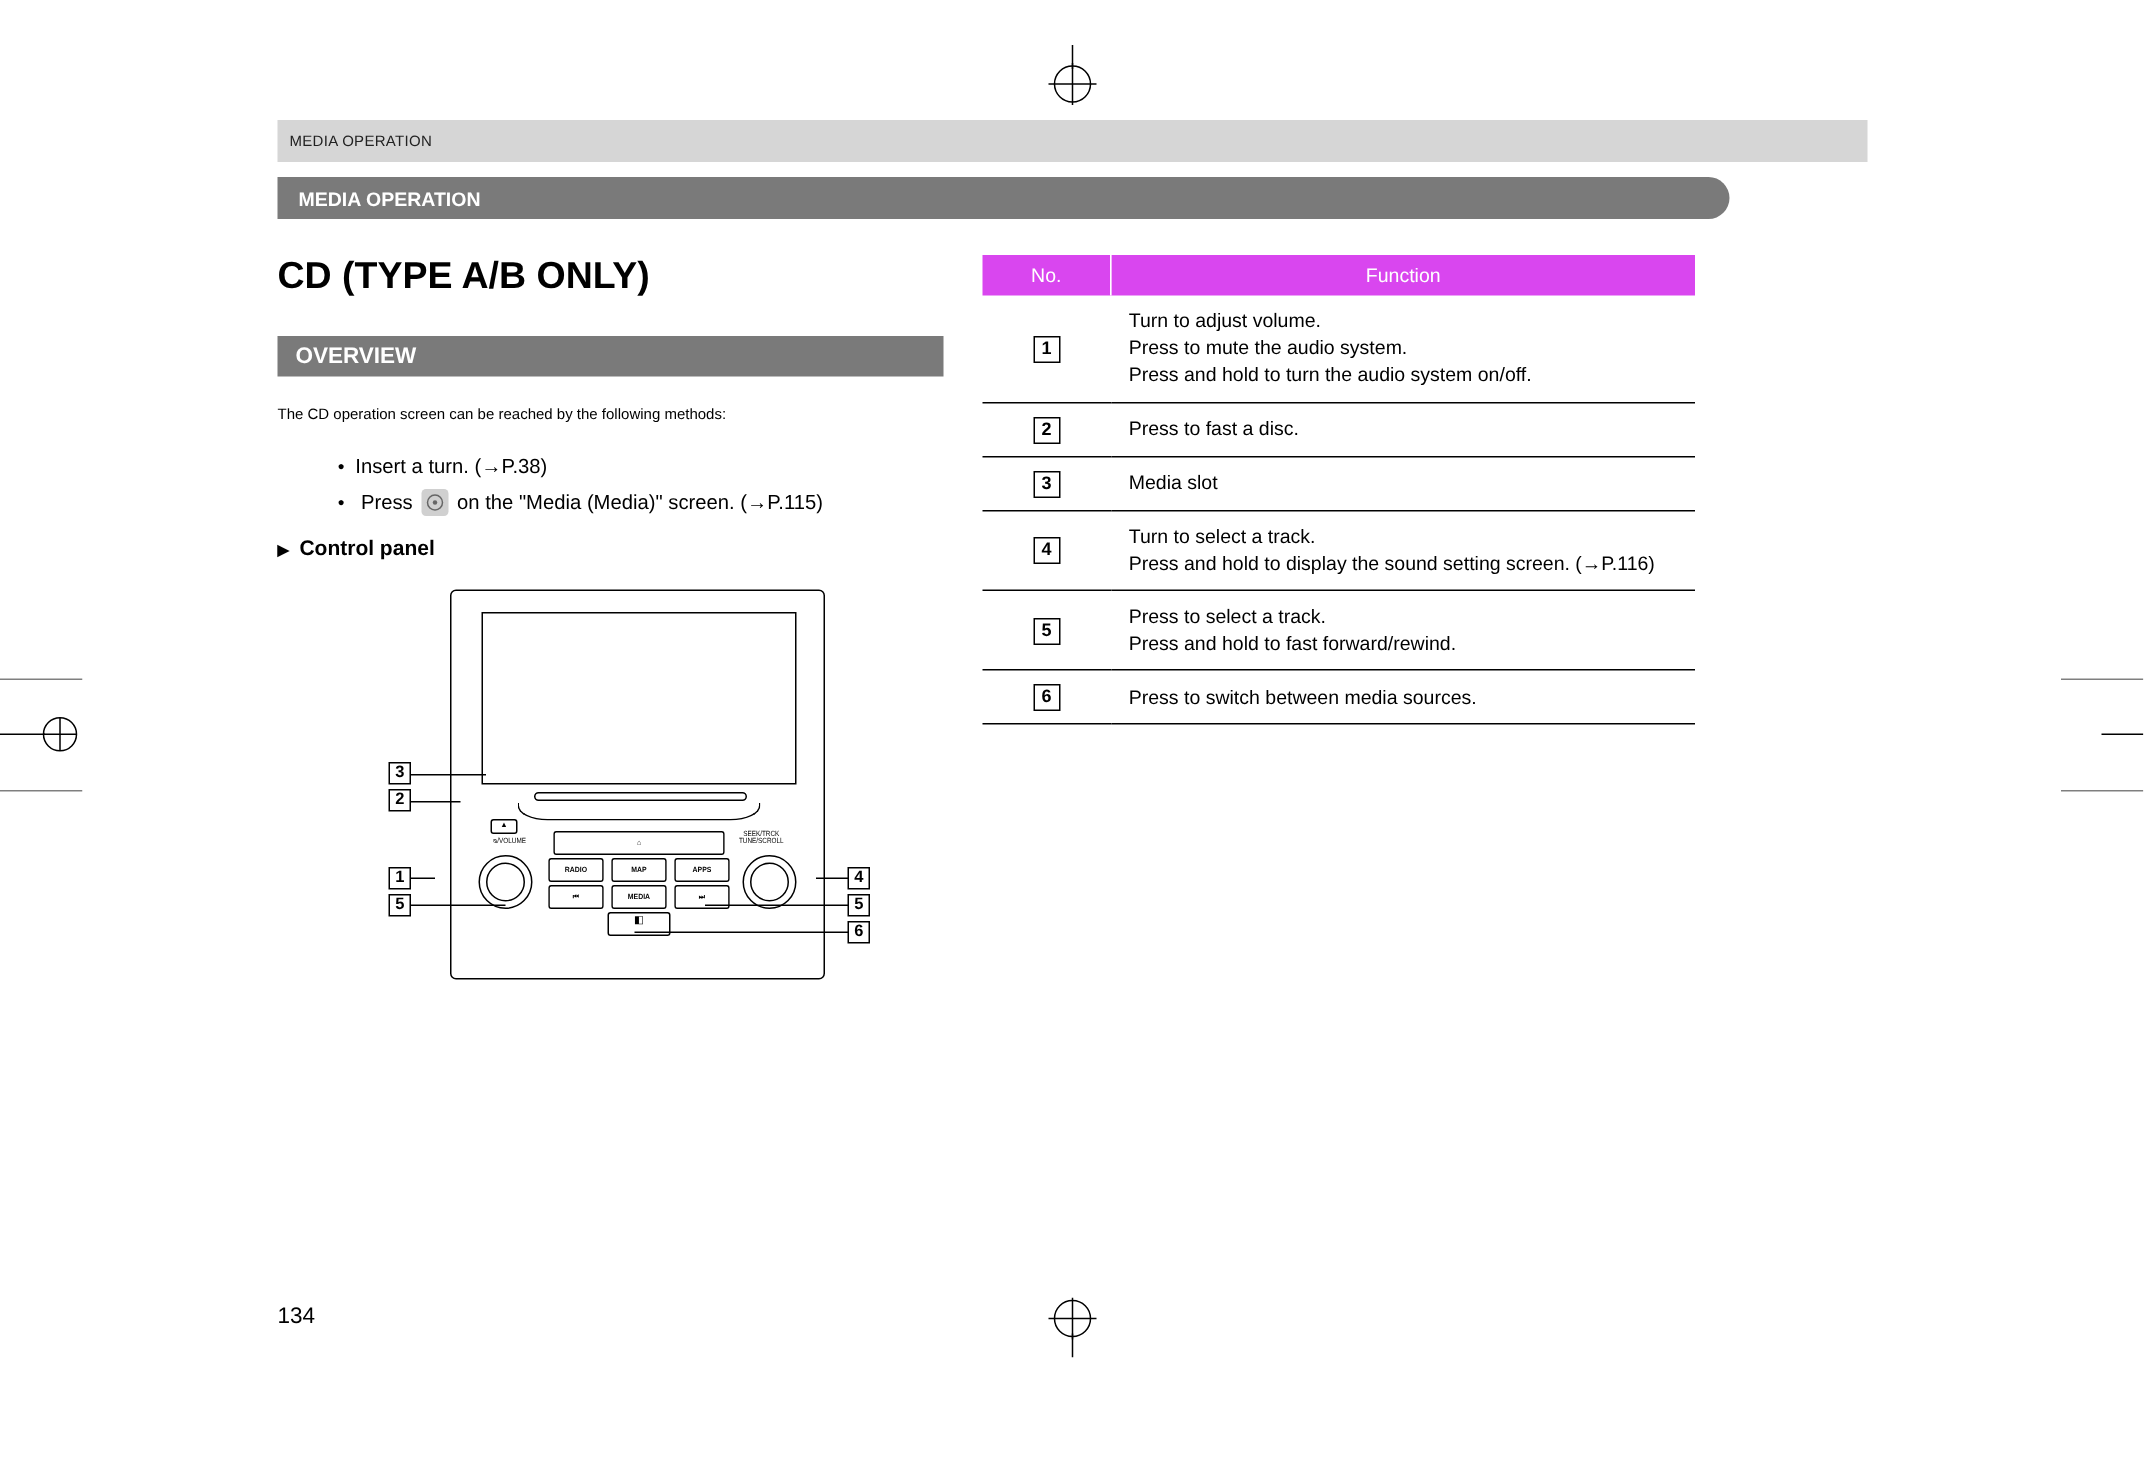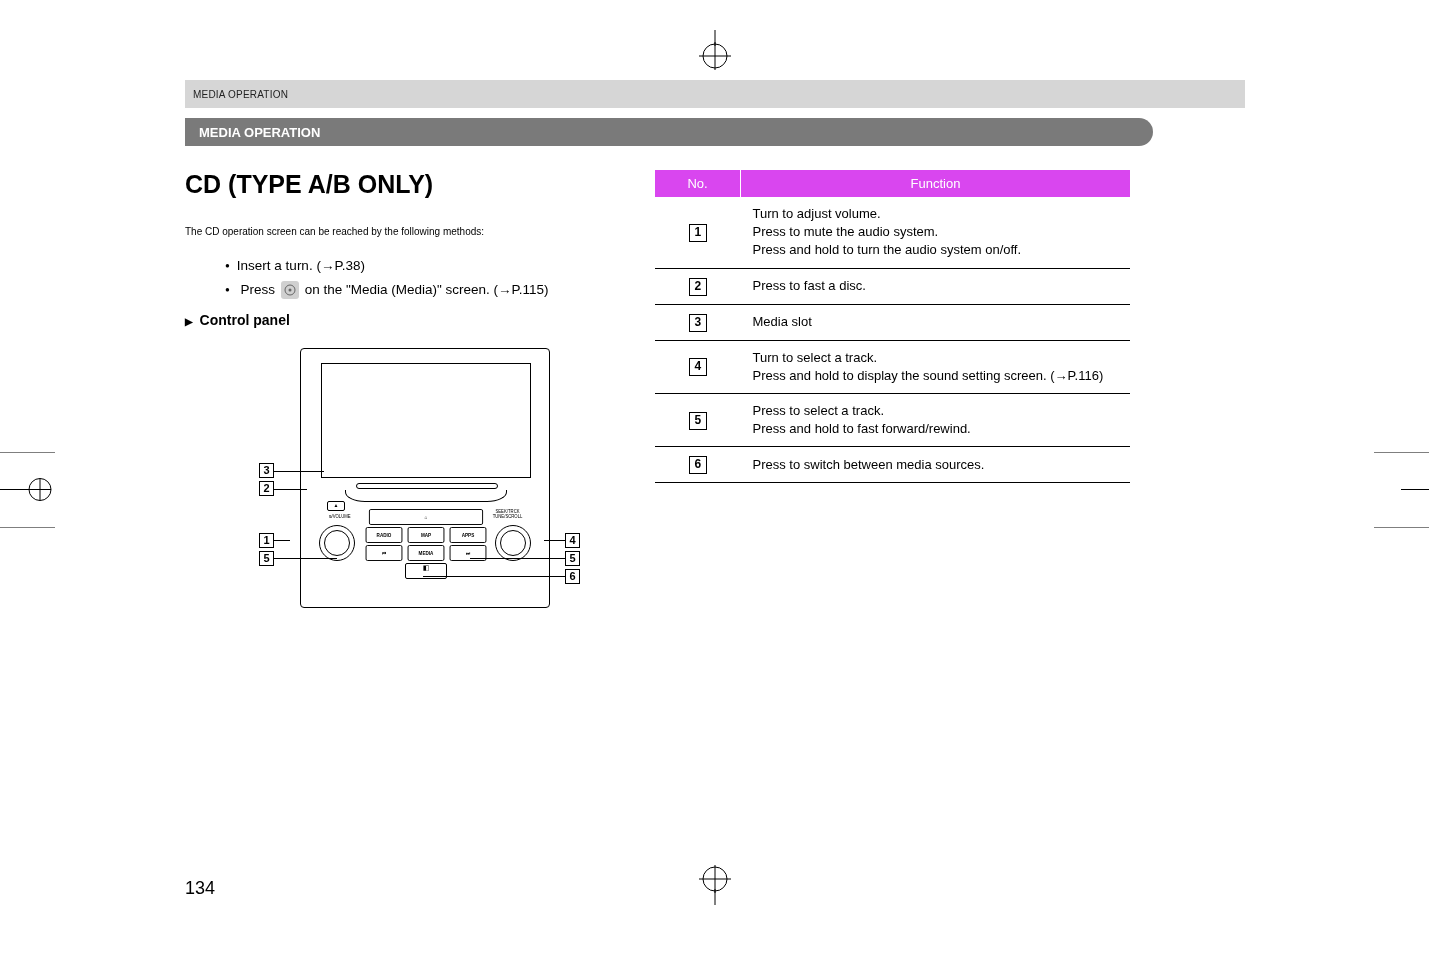--- a/index.html
+++ b/index.html
@@ -363,22 +363,22 @@
     border: 1.4px solid #000;
     font-size: 12px;
     font-weight: bold;
     text-align: center;
     line-height: 15px;
   }
 
   .page-number {
     position: absolute;
     left: 0;
-    bottom: 1px;
-    font-size: 18px;
+    bottom: 14px;
+    font-size: 15px;
   }
 </style>
 </head>
 <body>
 
 <div class="cropmark top">
   <svg width="80" height="40">
     <line x1="40" y1="0" x2="40" y2="16" stroke="#000" stroke-width="1"></line>
     <circle cx="40" cy="26" r="12" fill="none" stroke="#000" stroke-width="1"></circle>
     <line x1="24" y1="26" x2="56" y2="26" stroke="#000" stroke-width="1"></line>
@@ -419,20 +419,23 @@
 
   <div class="section-heading">
     <span>MEDIA OPERATION</span>
   </div>
 
   <div class="columns">
 
     <div class="col">
       <h1 class="page-title">CD (TYPE A/B ONLY)</h1>
 
+      <div class="subhead-bar">
+        <span>OVERVIEW</span>
+      </div>
 
       <p class="body-text">The CD operation screen can be reached by the following methods:</p>
 
       <ul class="bullet-list">
         <li>Insert a turn. (→P.38)</li>
         <li>
           <span>Press</span>
           <span class="cd-icon">
             <svg width="12" height="12">
                 <circle cx="6" cy="6" r="5" fill="none" stroke="#666" stroke-width="1"></circle>

